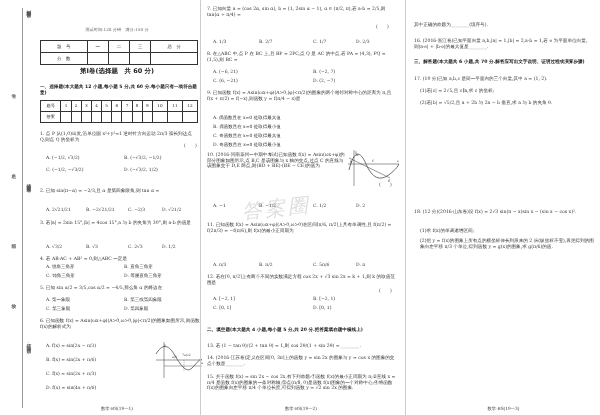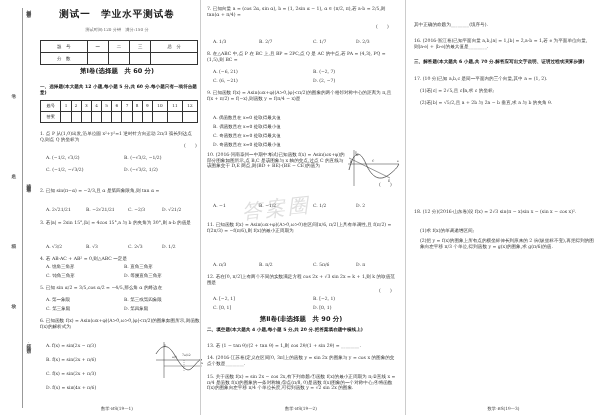--- a/index.html
+++ b/index.html
@@ -34,21 +34,20 @@
   <div class="vtext" style="left:25px;top:6px;">密封线内不要答题</div>
   <div class="vtext" style="left:10px;top:90px;">学号</div>
   <div class="vtext" style="left:10px;top:170px;">姓名</div>
   <div class="vtext" style="left:25px;top:180px;">请将答案写在答题卷</div>
   <div class="vtext" style="left:10px;top:240px;">班级</div>
   <div class="vtext" style="left:10px;top:300px;">学校</div>
   <div class="vtext" style="left:25px;top:340px;">装订线·请勿答题</div>
 </div>
 
 <div class="col" id="col1">
-  <div class="title">测试一　学业水平测试卷</div>
   <div class="subtitle">测试时间:120 分钟　满分:150 分</div>
 
   <table class="score">
     <tbody>
         <tr>
       <td>题　号</td>
       <td>一</td>
       <td>二</td>
       <td>三</td>
       <td>总　分</td>
@@ -200,21 +199,20 @@
   <div class="opt" style="top:262px;left:112px;">C. 5π/6</div>
   <div class="opt" style="top:262px;left:155px;">D. π</div>
 
   <div class="q" style="top:274px;left:6px;width:190px;white-space:normal;">12. 若在[0, π/2]上有两个不同的实数满足方程 cos 2x + √3 sin 2x = k + 1,则 k 的取值范围是</div>
   <div class="paren" style="top:288px;left:178px;">(　　)</div>
   <div class="opt" style="top:296px;left:12px;">A. [−2, 1]</div>
   <div class="opt" style="top:296px;left:112px;">B. [−2, 1)</div>
   <div class="opt" style="top:305px;left:12px;">C. [0, 1]</div>
   <div class="opt" style="top:305px;left:112px;">D. [0, 1)</div>
 
-  <div class="sec-title" style="top:315px;left:0;width:200px;">第Ⅱ卷(非选择题　共 90 分)</div>
   <div class="sec-head" style="top:327px;left:6px;width:190px;white-space:normal;">二、填空题(本大题共 4 小题,每小题 5 分,共 20 分.把答案填在题中横线上)</div>
 
   <div class="q" style="top:343px;left:6px;">13. 若 (1 − tan θ)/(2 + tan θ) = 1,则 cos 2θ/(1 + sin 2θ) = ________.</div>
   <div class="q" style="top:355px;left:6px;width:190px;white-space:normal;">14. (2016·江苏卷)定义在区间[0, 3π]上的函数 y = sin 2x 的图象与 y = cos x 的图象的交点个数是________.</div>
   <div class="q" style="top:374px;left:6px;width:190px;white-space:normal;">15. 关于函数 f(x) = sin 2x − cos 2x,有下列命题:①函数 f(x)的最小正周期为 π;②直线 x = π/4 是函数 f(x)的图象的一条对称轴;③点(π/8, 0)是函数 f(x)图象的一个对称中心;④将函数 f(x)的图象向左平移 π/4 个单位长度,可得到函数 y = √2 sin 2x 的图象.</div>
 
   <div class="footer" style="left:0;width:200px;">数学·BS(19—2)</div>
 </div>
 
 <div class="watermark">答案圈</div>

